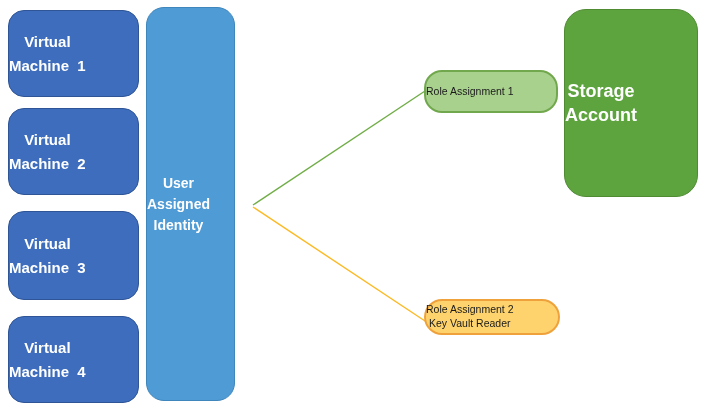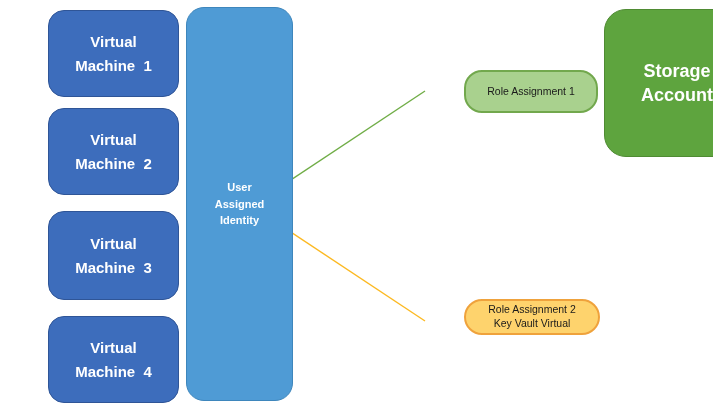--- a/index.html
+++ b/index.html
@@ -13,23 +13,21 @@
     width: 713px;
     height: 412px;
     background: #ffffff;
     overflow: hidden;
   }
   .node {
     position: absolute;
     box-sizing: border-box;
     display: flex;
     align-items: center;
-    justify-content: center;
     text-align: center;
-    margin-left: 40px;
   }
   .node .label {
     white-space: pre-wrap;
     text-align: center;
   }
   
   .vm {
     left: 8px;
     width: 131px;
     height: 87px;
@@ -42,27 +40,27 @@
     line-height: 1.55;
   }
   .vm1 { top: 10px; }
   .vm2 { top: 108px; }
   .vm3 { top: 211px; height: 89px; }
   .vm4 { top: 316px; }
   
   .identity {
     left: 146px;
     top: 7px;
-    width: 107px;
+    width: 89px;
     height: 394px;
     background: #4F9BD5;
     border: 1.5px solid #3E86BC;
     border-radius: 18px;
     color: #ffffff;
-    font-size: 11px;
+    font-size: 14px;
     font-weight: bold;
     line-height: 1.5;
     z-index: 2;
   }
   
   .ra {
     background: #A9D18E;
     border: 2px solid #72A84D;
     border-radius: 18px;
     color: #1A1A1A;
@@ -90,24 +88,23 @@
     font-size: 18px;
     font-weight: bold;
     line-height: 1.35;
     border-radius: 22px;
     z-index: 2;
   }
   .storage {
     left: 564px;
     top: 9px;
     width: 134px;
-    height: 148px;
+    height: 188px;
     background: #5EA43E;
     border: 1px solid #4F8B33;
-    padding-left: 12px;
   }
   .keyvault {
     left: 563px;
     top: 243px;
     width: 137px;
     height: 160px;
     background: #FBB623;
     border: 1px solid #E3A01D;
   }
   .connectors {
@@ -154,21 +151,21 @@
     <span class="label">User
 Assigned
 Identity</span>
   </div>
 
   <div class="node ra ra1">
     <span class="label"><span>Role Assignment 1</span><br></span>
   </div>
 
   <div class="node ra ra2">
-    <span class="label"><span>Role Assignment 2</span><br><span>Key Vault Virtual</span></span>
+    <span class="label"><span>Role Assignment 2</span><br><span>Key Vault Reader</span></span>
   </div>
 
   <div class="node resource storage">
     <span class="label">Storage
 Account</span>
   </div>
 
 
 </div>
 

